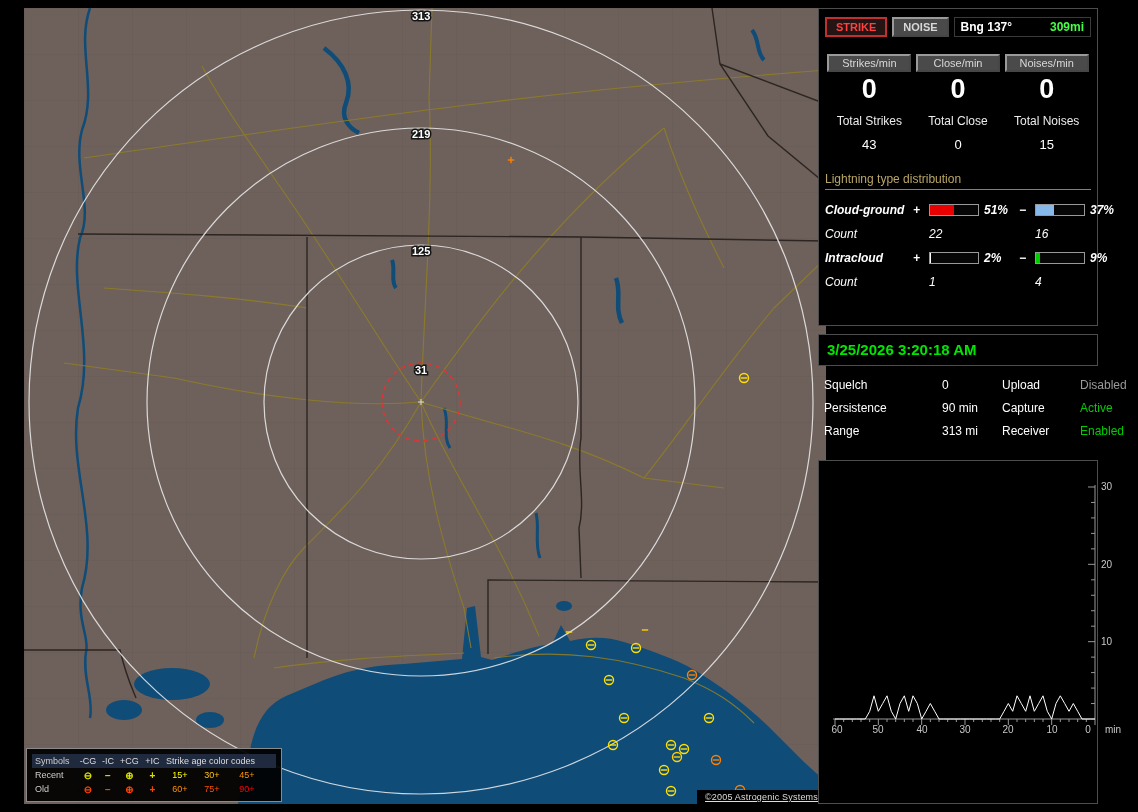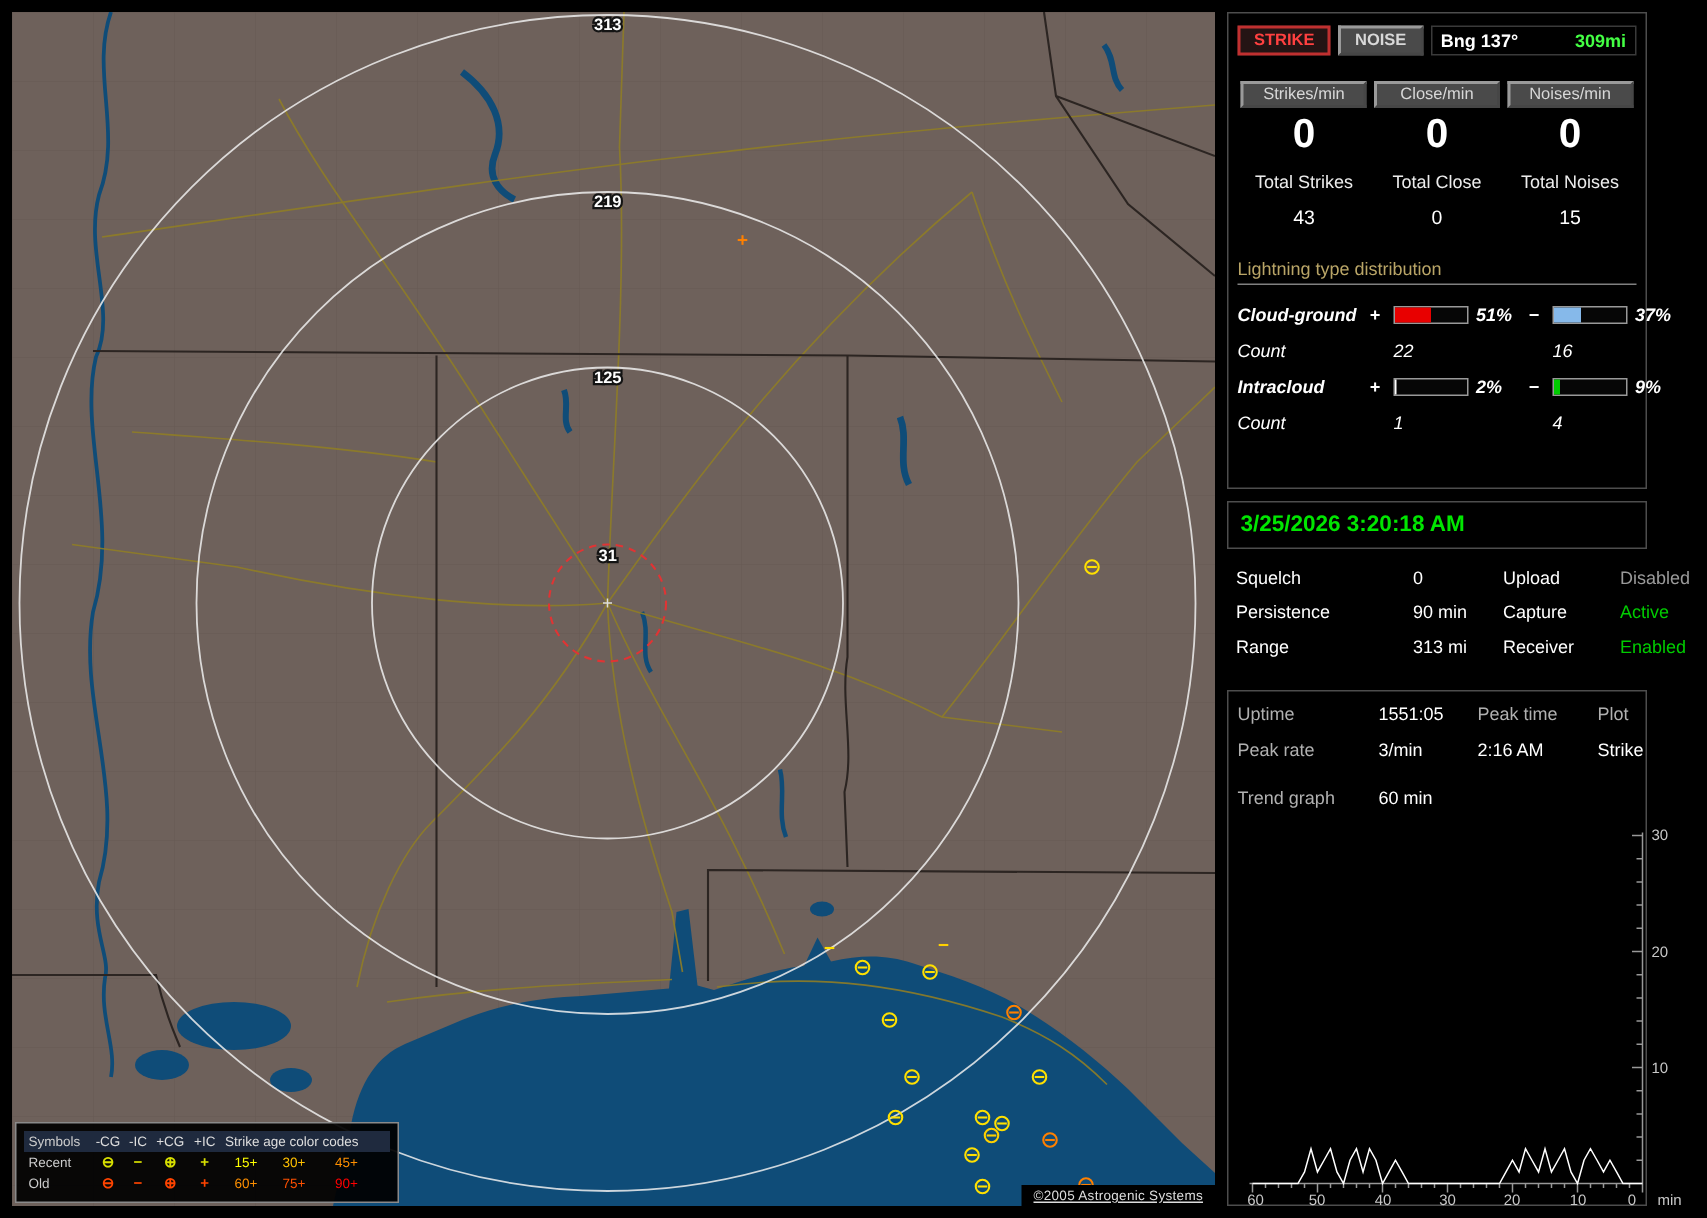--- a/index.html
+++ b/index.html
@@ -1,20 +1,20 @@
 <!DOCTYPE html>
 <html><head>
 <meta charset="utf-8">
 <style>
   html,body{margin:0;padding:0;background:#000;}
   body{width:1138px;height:812px;position:relative;overflow:hidden;
        font-family:"Liberation Sans",sans-serif;color:#fff;}
 
   
-  .map-wrap{position:absolute;left:8px;top:8px;width:802px;height:796px;background:#6e615b;}
+  .map-wrap{position:absolute;left:24px;top:8px;width:802px;height:796px;background:#6e615b;}
   .map-wrap svg{display:block;}
   svg text{font-family:"Liberation Sans",sans-serif;}
   .ring-lbl{font-size:11px;font-weight:bold;fill:#fff;stroke:#141414;stroke-width:3px;paint-order:stroke;}
 
   .credit{position:absolute;right:0;bottom:0;background:#000;color:#ddd;font-size:9px;
           padding:2px 8px;letter-spacing:.2px;text-decoration:underline;}
 
   
   .legend{position:absolute;left:2px;bottom:2px;width:244px;background:rgba(0,0,0,.93);
           border:1px solid #8a8a8a;padding:5px;}
@@ -351,36 +351,21 @@
     <div>Capture</div>
     <div style="color: rgb(0, 204, 0);">Active</div>
 
     <div>Range</div>
     <div>313 mi</div>
     <div>Receiver</div>
     <div style="color: rgb(0, 204, 0);">Enabled</div>
   </div>
 
   <div class="pbox box4">
-    <div class="status-grid">
-      <div class="muted">Uptime</div>
-      <div>1551:05</div>
-      <div class="muted">Peak time</div>
-      <div class="muted">Plot</div>
-
-      <div class="muted">Peak rate</div>
-      <div>3/min</div>
-      <div>2:16 AM</div>
-      <div>Strike</div>
-    </div>
-
-    <div class="trend-row">
-      <div class="muted">Trend graph</div>
-      <div>60 min</div>
-    </div>
+
 
     <svg class="trend-svg" viewBox="0 0 298 260" width="298" height="260">
       <g stroke="#989898" stroke-width="1">
         <line x1="270" y1="6" x2="270" y2="240"></line>
         <line x1="8" y1="240" x2="270" y2="240"></line>
       </g>
       <g id="trend-ticks" stroke="#989898" stroke-width="1">
           <line x1="266" y1="224.53333333333333" x2="270" y2="224.53333333333333"></line>
           <line x1="266" y1="209.06666666666666" x2="270" y2="209.06666666666666"></line>
           <line x1="266" y1="193.6" x2="270" y2="193.6"></line>

